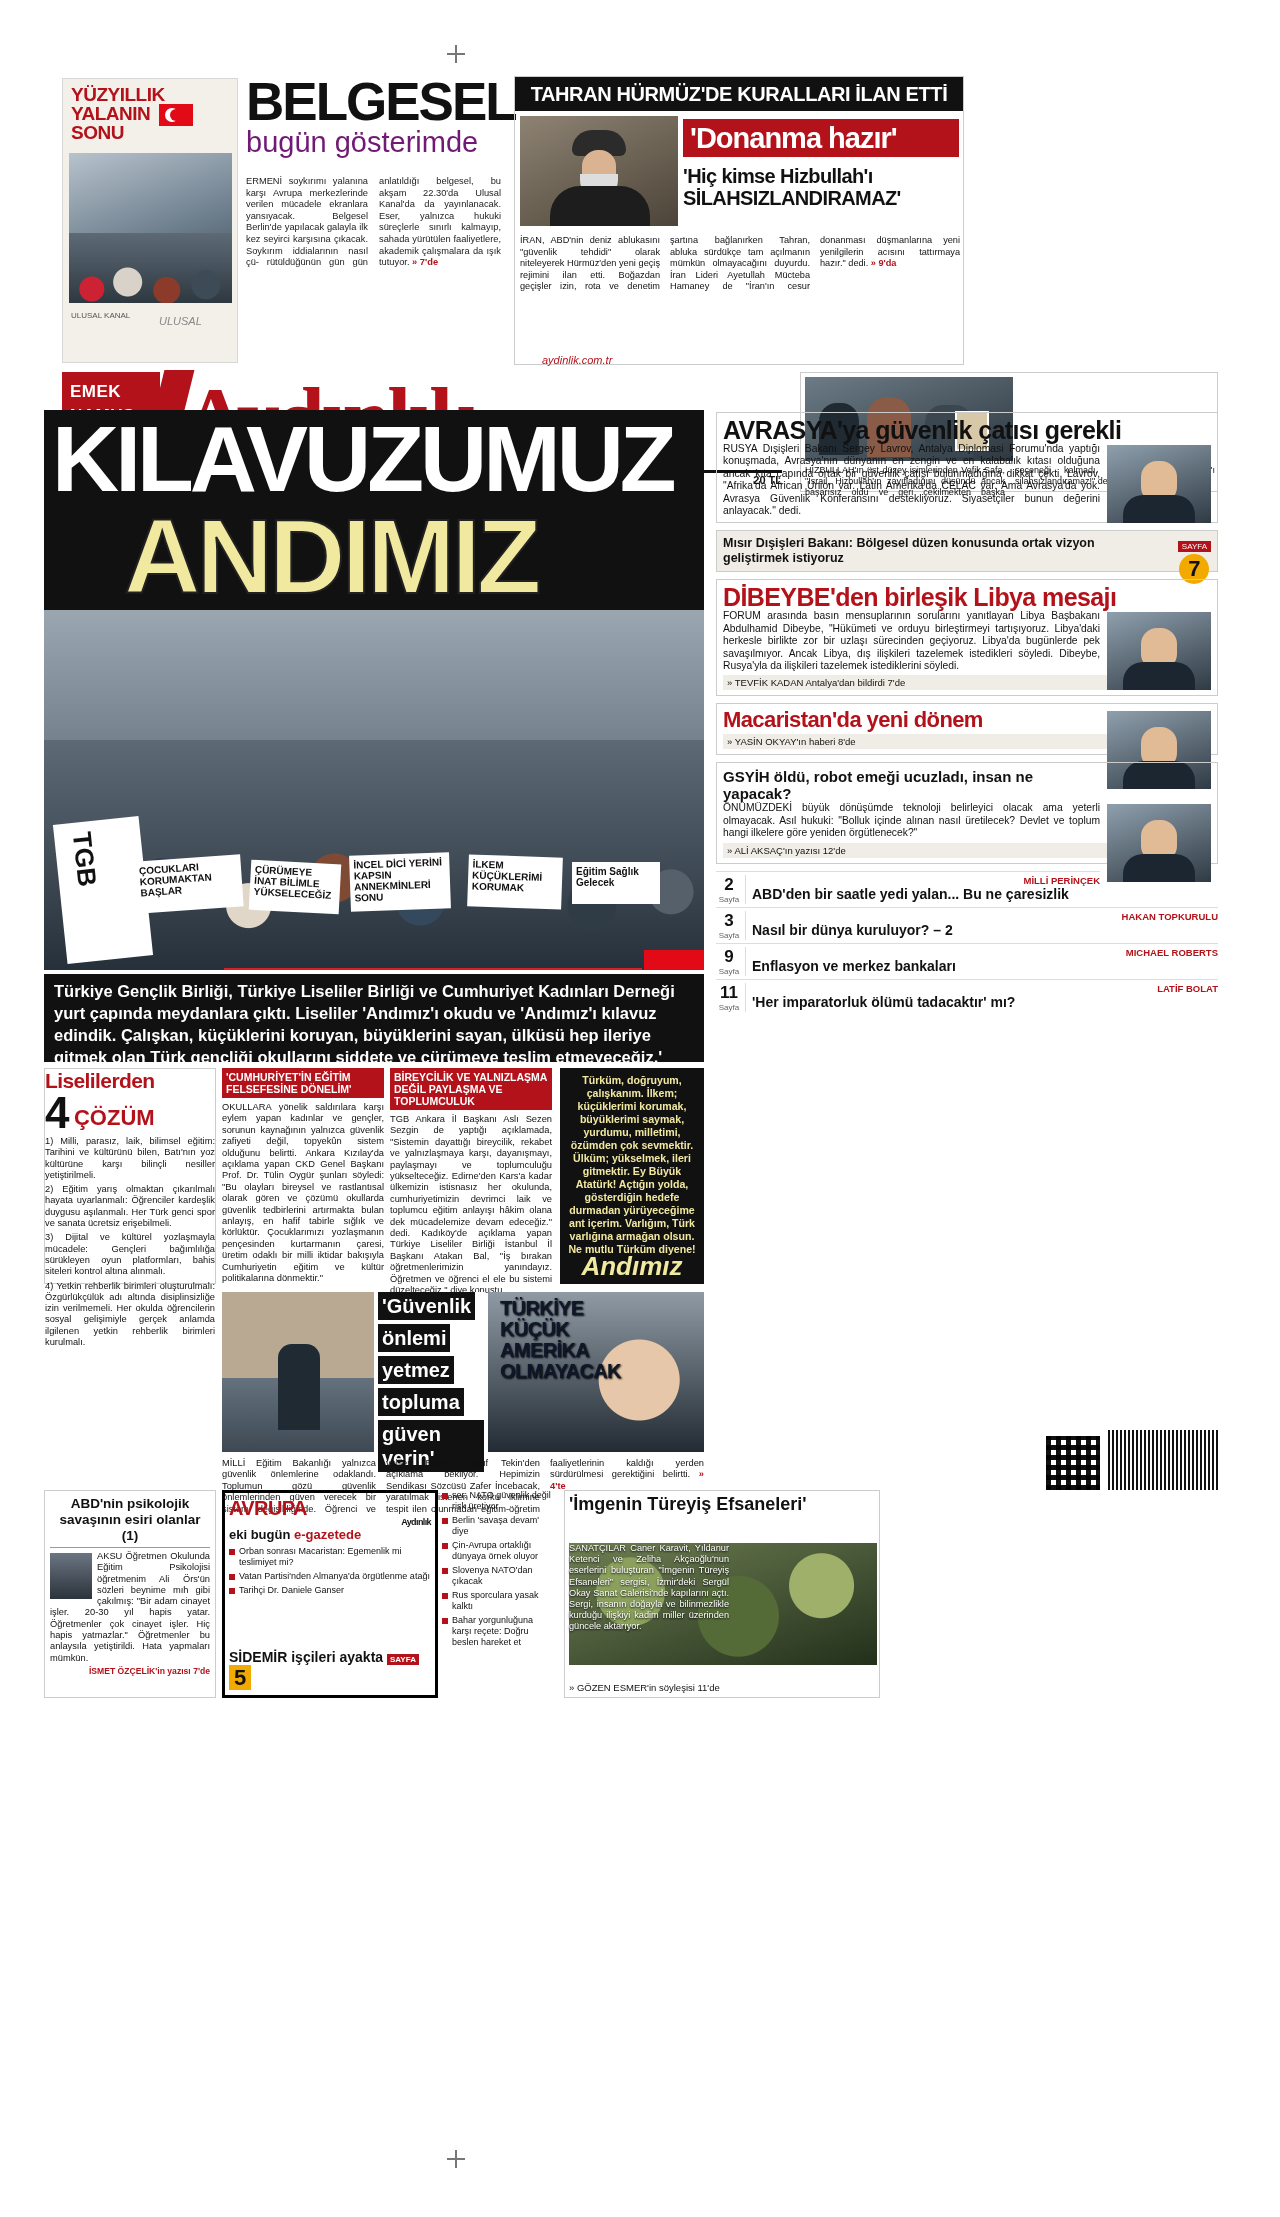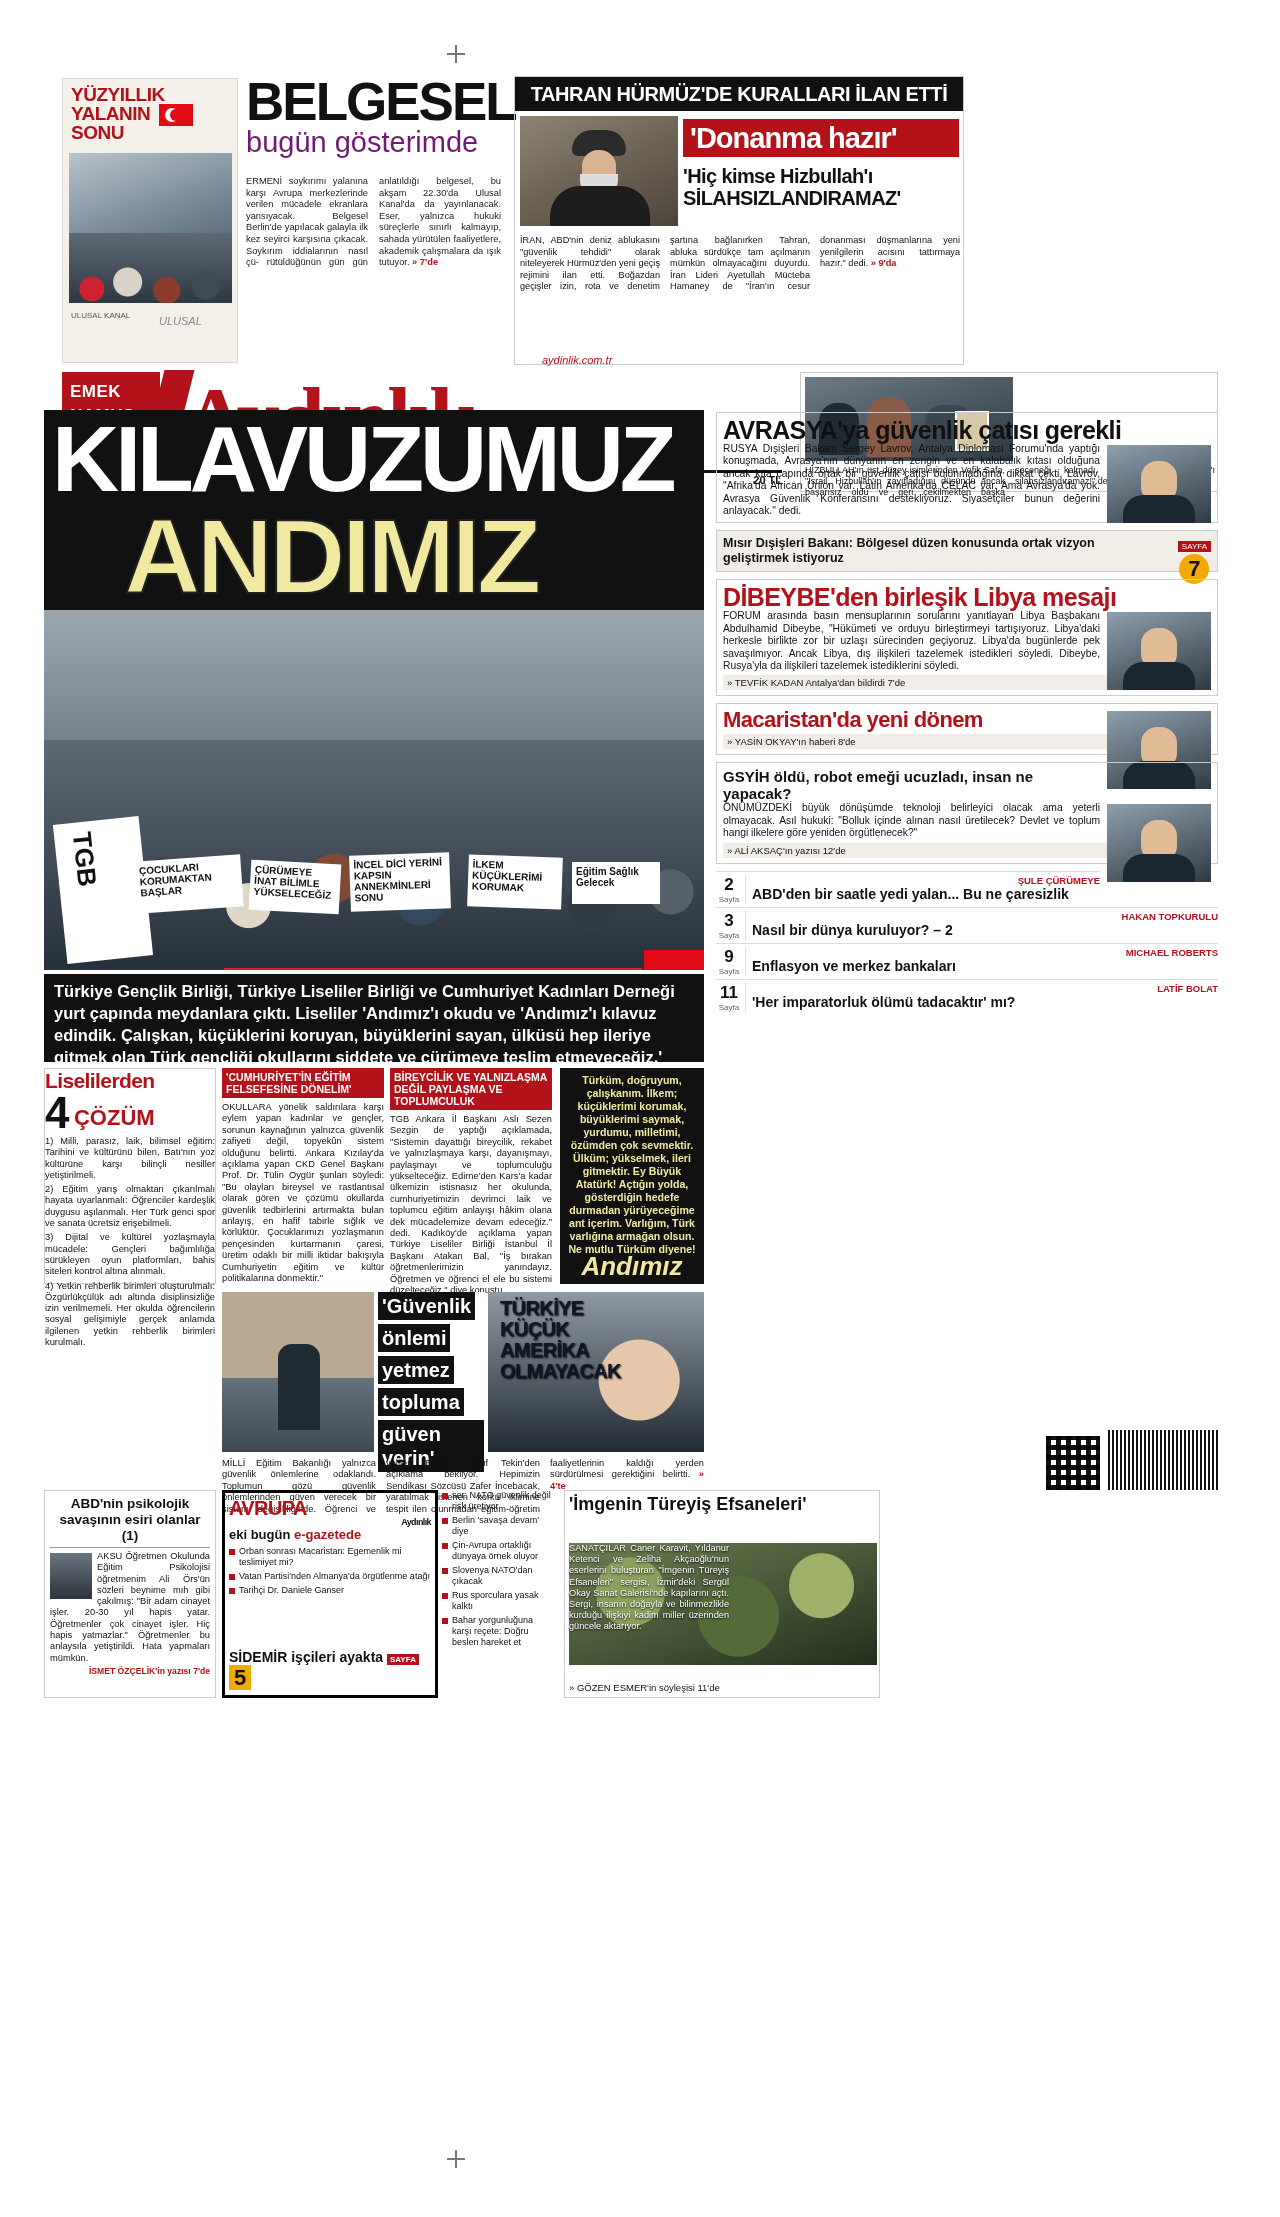--- a/index.html
+++ b/index.html
@@ -363,21 +363,21 @@
       <div class="ref-line">» ALİ AKSAÇ'ın yazısı 12'de</div>
     </div>
 
     <div class="col-authors">
       <div class="author-row">
         <div class="author-sayfa">
           <b>2</b>
           <span>Sayfa</span>
         </div>
         <div class="author-main">
-          <div class="author-name">ŞULE ÇÜRÜMEYE</div>
+          <div class="author-name">MİLLİ PERİNÇEK</div>
           <div class="author-title">ABD'den bir saatle yedi yalan... Bu ne çaresizlik</div>
         </div>
       </div>
       <div class="author-row">
         <div class="author-sayfa">
           <b>3</b>
           <span>Sayfa</span>
         </div>
         <div class="author-main">
           <div class="author-name">HAKAN TOPKURULU</div>

